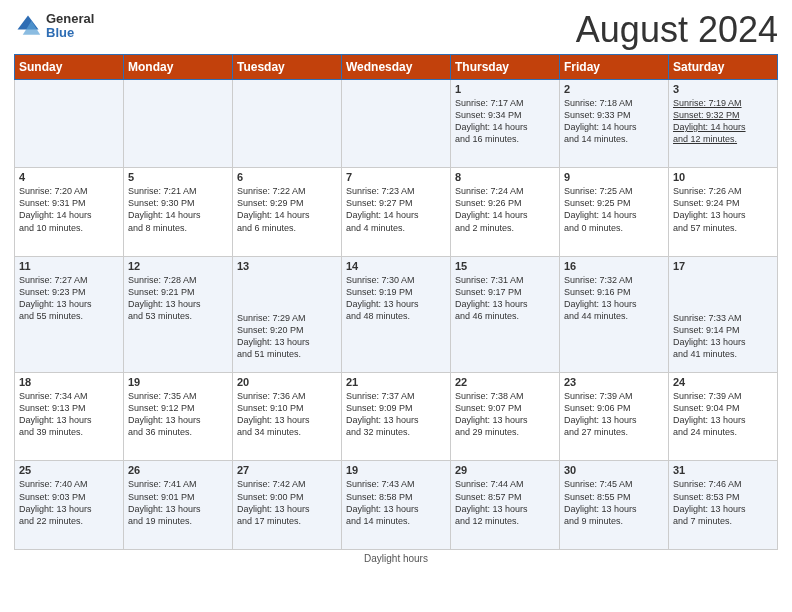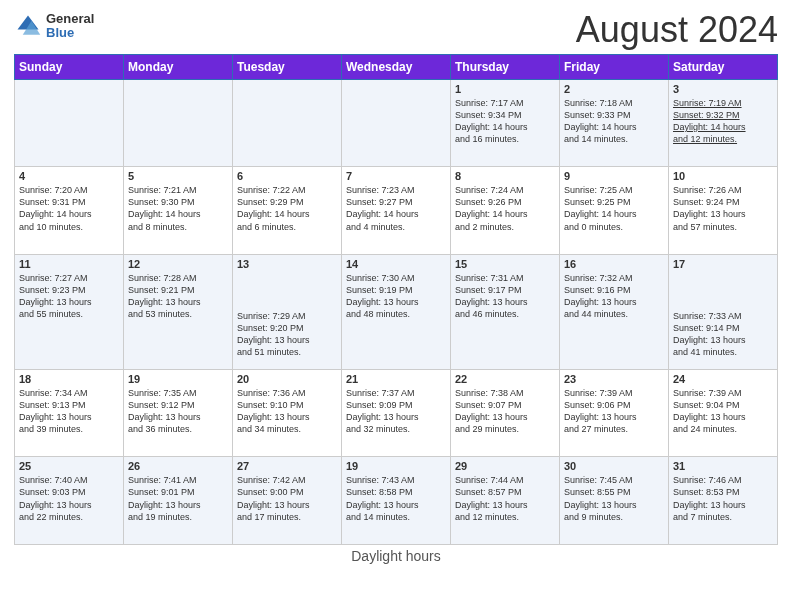--- a/index.html
+++ b/index.html
@@ -61,21 +61,21 @@
       font-size: 14px;
       color: #333;
       margin-top: 2px;
     }
     table {
       width: 100%;
       border-collapse: collapse;
       flex: 1;
     }
     thead th {
-      background-color: #6d28d9;
+      background-color: #c2410c;
       color: #fff;
       font-size: 12px;
       font-weight: bold;
       padding: 5px 4px;
       text-align: left;
       border: 1px solid #2e6db4;
     }
     tbody td {
       border: 1px solid #ccc;
       vertical-align: top;
@@ -99,21 +99,21 @@
     }
     .day-info {
       font-size: 9px;
       line-height: 1.35;
       color: #333;
     }
     .empty-cell {
       background-color: #f0f4fa;
     }
     .footer-note {
-      font-size: 14px;
+      font-size: 10px;
       color: #555;
       text-align: center;
       margin-top: 3px;
     }
   </style>
 </head>
 <body>
 
 <div class="page">
   <div class="header">

